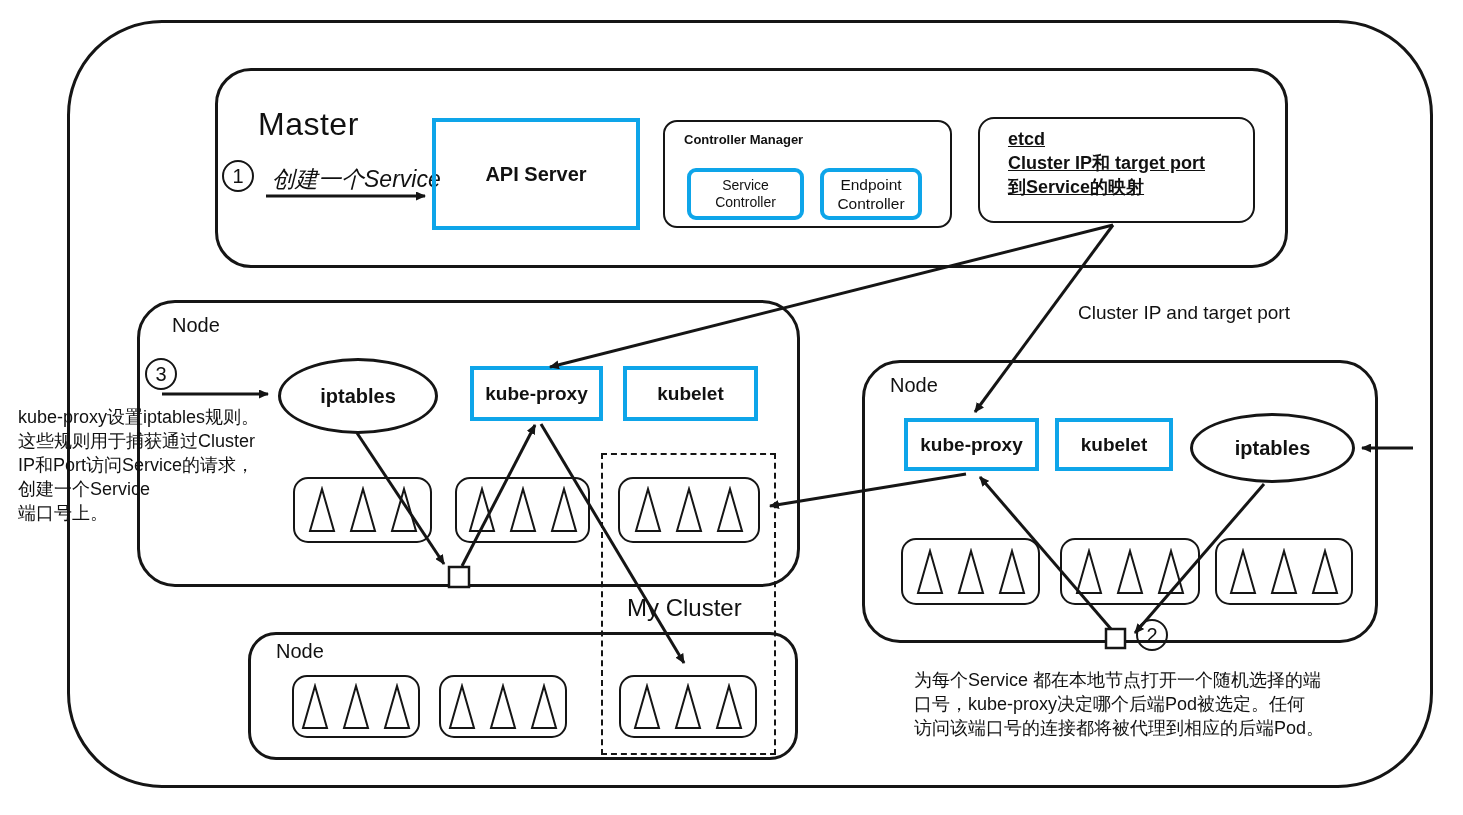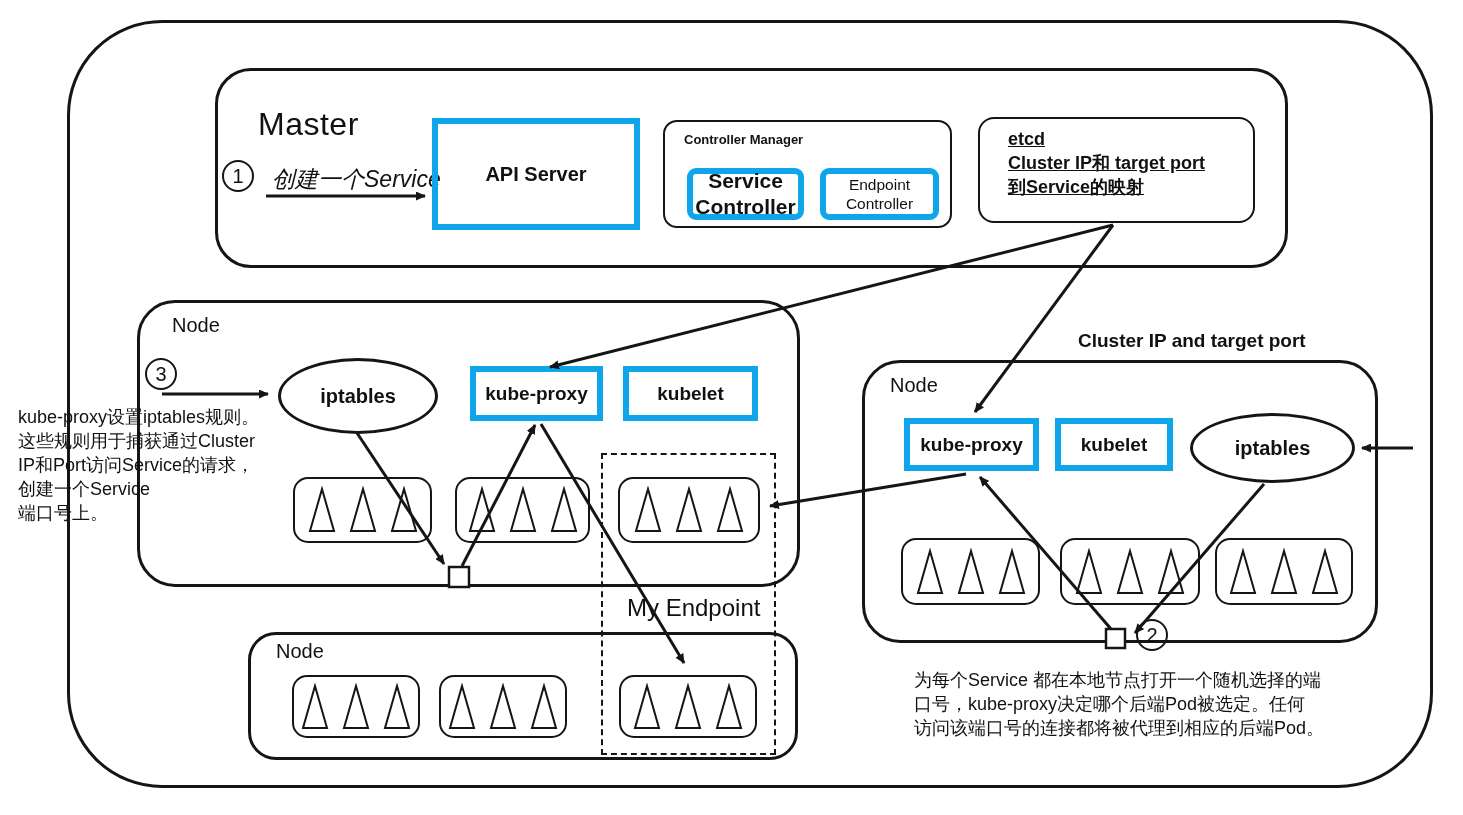--- a/index.html
+++ b/index.html
@@ -1,20 +1,20 @@
 <!DOCTYPE html>
 <html><head>
 <meta charset="utf-8">
 <style>
   html,body{margin:0;padding:0;background:#fff;}
   .canvas{position:relative;width:1463px;height:815px;background:#ffffff;overflow:hidden;
           font-family:"Liberation Sans",sans-serif;color:#111;}
   .abs{position:absolute;}
   .rr{position:absolute;border:3px solid #151515;background:transparent;box-sizing:border-box;}
-  .box{position:absolute;border:6px solid #0ea5e9;background:transparent;box-sizing:border-box;
+  .box{position:absolute;border:4px solid #0ea5e9;background:transparent;box-sizing:border-box;
        display:flex;align-items:center;justify-content:center;text-align:center;}
   .title{position:absolute;font-size:32px;letter-spacing:0.5px;}
   .node-title{position:absolute;font-size:20px;}
   .ellipse{position:absolute;border:3px solid #151515;border-radius:50%;box-sizing:border-box;
            display:flex;align-items:center;justify-content:center;font-weight:700;font-size:20px;}
   .circ{position:absolute;width:32px;height:32px;border:2.5px solid #151515;border-radius:50%;
         box-sizing:border-box;display:flex;align-items:center;justify-content:center;
         font-size:20px;font-weight:400;}
   .pods{position:absolute;border:2px solid #151515;border-radius:15px;box-sizing:border-box;
         display:flex;align-items:center;justify-content:center;gap:11px;}
@@ -24,25 +24,25 @@
   
   #outer{left:67px;top:20px;width:1366px;height:768px;border-radius:95px;}
   
   #master{left:215px;top:68px;width:1073px;height:200px;border-radius:36px;}
   #master-title{left:258px;top:106px;}
   #step1{left:222px;top:160px;}
   #step1-label{left:272px;top:164px;font-size:23px;font-style:italic;}
   #api-server{left:432px;top:118px;width:208px;height:112px;font-size:20px;font-weight:700;}
   #cm{left:663px;top:120px;width:289px;height:108px;border-radius:14px;border-width:2.5px;}
   #cm-title{left:684px;top:132px;font-size:13px;font-weight:700;}
-  #svc-ctl{left:687px;top:168px;width:117px;height:52px;border-radius:9px;font-size:21px;line-height:1.25;font-weight:bold;}
-  #ep-ctl{left:820px;top:168px;width:119px;height:52px;border-radius:9px;font-size:15.5px;line-height:1.25;}
+  #svc-ctl{left:687px;top:168px;width:117px;height:52px;border-radius:9px;font-size:14px;line-height:1.25;}
+  #ep-ctl{left:820px;top:168px;width:102px;height:52px;border-radius:9px;font-size:15.5px;line-height:1.25;}
   #etcd{left:978px;top:117px;width:277px;height:106px;border-radius:16px;border-width:2.5px;}
   #etcd-text{left:1008px;top:127px;font-size:18px;font-weight:700;line-height:24px;text-decoration:underline;}
-  #cluster-ip-label{left:1078px;top:302px;font-size:19px;font-weight:700;margin-top:28px;}
+  #cluster-ip-label{left:1078px;top:302px;font-size:19px;font-weight:400;}
   
   #node-l{left:137px;top:300px;width:663px;height:287px;border-radius:38px;}
   #node-l-title{left:172px;top:314px;}
   #step3{left:145px;top:358px;}
   #ipt-l{left:278px;top:358px;width:160px;height:76px;}
   #kp-l{left:470px;top:366px;width:133px;height:55px;font-size:19px;font-weight:700;}
   #kl-l{left:623px;top:366px;width:135px;height:55px;font-size:19px;font-weight:700;}
   #pods-l1{left:293px;top:477px;width:139px;height:66px;}
   #pods-l2{left:455px;top:477px;width:135px;height:66px;}
   #pods-l3{left:618px;top:477px;width:142px;height:66px;}
@@ -181,21 +181,21 @@
       </svg>
       <svg width="30" height="48" viewBox="0 0 30 48">
         <path d="M15 3 L27 45 L3 45 Z" fill="none" stroke="#151515" stroke-width="2"></path>
       </svg>
       <svg width="30" height="48" viewBox="0 0 30 48">
         <path d="M15 3 L27 45 L3 45 Z" fill="none" stroke="#151515" stroke-width="2"></path>
       </svg>
     </div>
 
   <div id="my-service"></div>
-  <div class="abs" id="my-service-label">My Endpoint</div>
+  <div class="abs" id="my-service-label">My Cluster</div>
 
   <div class="rr" id="node-r"></div>
   <div class="node-title" id="node-r-title">Node</div>
   <div class="box" id="kp-r">
     <span>kube-proxy</span>
   </div>
   <div class="box" id="kl-r">
     <span>kubelet</span>
   </div>
   <div class="ellipse" id="ipt-r">

